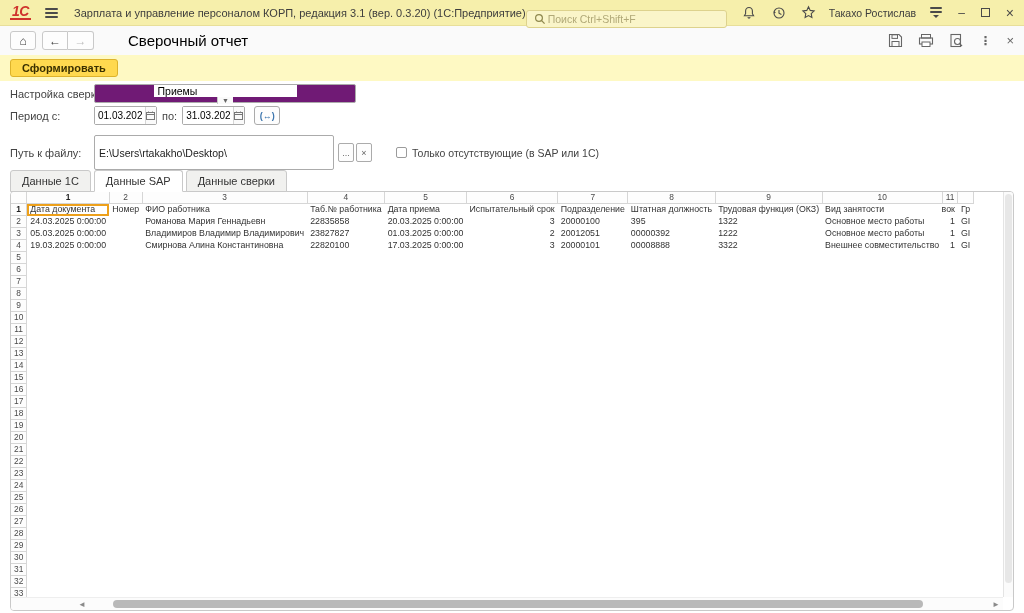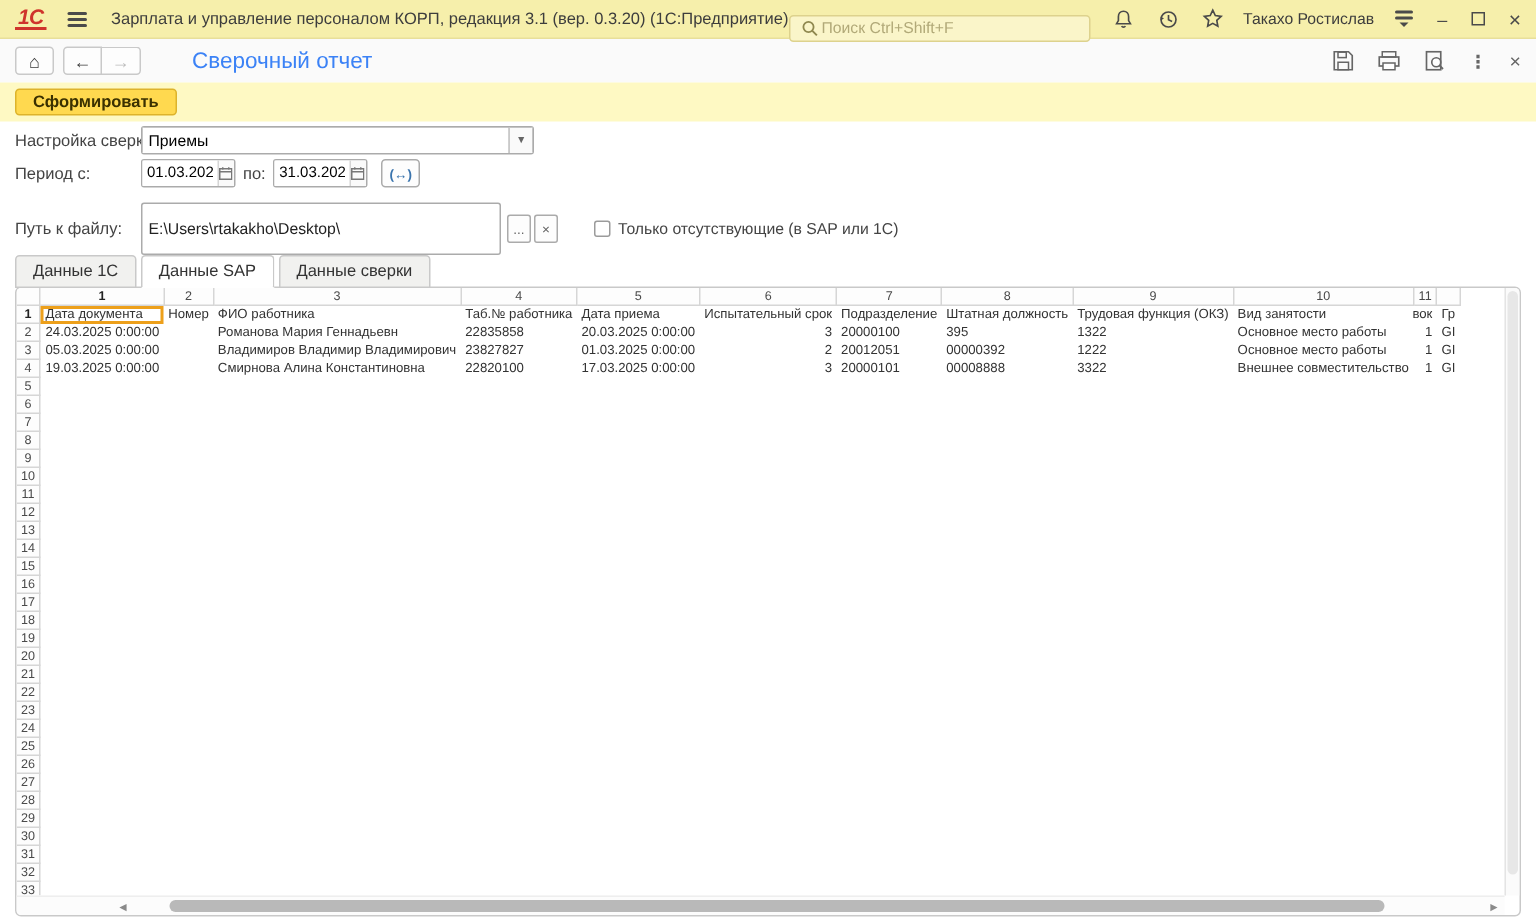--- a/index.html
+++ b/index.html
@@ -29,37 +29,37 @@
   .win-btn { margin-left:16px; font-size:12px; color:#4a4a4a; cursor:pointer; line-height:10px; }
   .restore-box { width:9px; height:9px; border:1px solid #4a4a4a; display:inline-block; }
 
   
   .toolbar { height:29px; display:flex; align-items:center; padding:0 10px; background:#fafafa; }
   .nav-btn { height:19px; min-width:26px; background:#fdfdfd; border:1px solid #c9c9c9; border-radius:3px;
              display:flex; align-items:center; justify-content:center; font-size:12px; color:#3b3b3b; cursor:pointer; }
   .nav-group { display:flex; margin-left:6px; }
   .nav-group .nav-btn:first-child { border-radius:3px 0 0 3px; }
   .nav-group .nav-btn:last-child { border-radius:0 3px 3px 0; border-left:none; color:#bdbdbd; }
-  .page-title { margin-left:34px; font-size:15px; color:#3b82f6; }
+  .page-title { margin-left:34px; font-size:15px; color:#000000; }
   .tb-right { margin-left:auto; display:flex; align-items:center; gap:15px; }
   .tb-right .ico { color:#666; cursor:pointer; display:flex; align-items:center; }
 
   
   .gen-row { padding:3px 10px 4px; background:#fef9c3; }
   .gen-btn { height:18px; background:#ffd94f; border:1px solid #ddb32b; border-radius:3px;
              font-size:11px; font-weight:bold; color:#3a3000; padding:0 11px; cursor:pointer;
              font-family:inherit; }
 
   
   .form-row { display:flex; align-items:center; padding-left:10px; margin-top:3px; height:19px; }
   .form-label { width:84px; flex:none; font-size:11px; color:#444; white-space:nowrap; }
   .inp { height:35px; border:1px solid #ababab; border-radius:2px; background:#fff; font-size:10.5px;
          font-family:inherit; color:#222; padding:0 4px; outline:none; }
   .combo-wrap { display:flex; align-items:center; border:1px solid #ababab; border-radius:2px; height:19px;
-                width:262px; background:#737373; }
+                width:262px; background:#701a75;flex-direction:column; }
   .combo-wrap input { border:none; flex:1; height:100%; font-size:10.5px; font-family:inherit; padding:0 4px; outline:none; }
   .combo-btn { width:16px; height:100%; border-left:1px solid #c9c9c9; display:flex; align-items:center;
                justify-content:center; font-size:7px; color:#666; cursor:pointer; background:#fafafa; }
   .date-wrap { display:flex; align-items:center; border:1px solid #ababab; border-radius:2px; height:19px;
                width:63px; background:#fff; }
   .date-wrap input { border:none; width:100%; height:100%; font-size:10px; font-family:inherit; padding:0 3px; outline:none; }
   .cal-btn { width:14px; height:100%; display:flex; align-items:center; justify-content:center; cursor:pointer;
              border-left:1px solid #d5d5d5; background:#fafafa; }
   .po-label { font-size:11px; color:#444; margin:0 5px; }
   .range-btn { margin-left:9px; height:19px; width:26px; border:1px solid #ababab; border-radius:3px; background:#fdfdfd;

